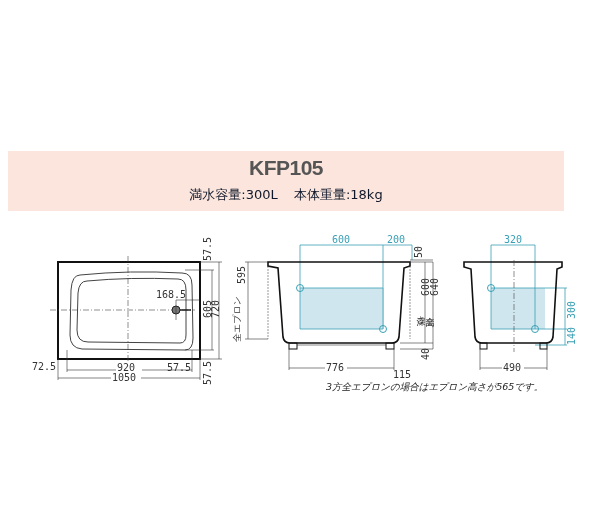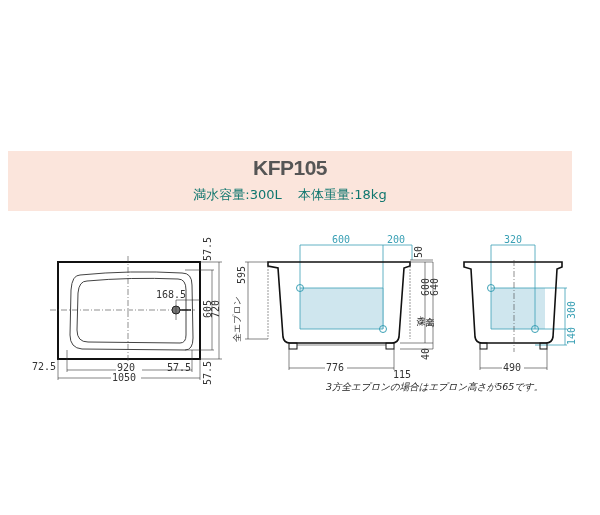--- a/index.html
+++ b/index.html
@@ -1,19 +1,19 @@
 <!DOCTYPE html>
 <html><head>
 <meta charset="utf-8">
 <style>
   html, body { margin:0; padding:0; }
   body { width:600px; height:515px; background:#ffffff; position:relative; overflow:hidden; font-family:"DejaVu Sans", sans-serif; }
-  .header-band { position:absolute; left:8px; top:151px; width:556px; height:60px; background:#fbe5dc;padding-left:8px; }
+  .header-band { position:absolute; left:8px; top:151px; width:556px; height:60px; background:#fbe5dc; }
   .model-title { position:absolute; left:0; top:5px; width:100%; text-align:center; font-family:"Liberation Sans", sans-serif; font-weight:bold; font-size:21px; color:#555555; letter-spacing:-0.5px; }
-  .specs-line { position:absolute; left:0; top:35px; width:100%; text-align:center; font-family:"DejaVu Sans", sans-serif; font-size:13px; color:#0f766e; }
+  .specs-line { position:absolute; left:0; top:35px; width:100%; text-align:center; font-family:"DejaVu Sans", sans-serif; font-size:13px; color:#0f172a; }
   .specs-line span { margin:0 6px; }
   svg.drawing { position:absolute; left:0; top:0; }
   .dim { font-family:"DejaVu Sans Mono", monospace; font-size:10px; fill:#333; }
   .dimc { font-family:"DejaVu Sans Mono", monospace; font-size:10px; fill:#3aa0b5; }
   .jp { font-family:"DejaVu Sans", sans-serif; font-size:9px; fill:#333; }
   .note { position:absolute; left:326px; top:381px; font-family:"DejaVu Sans", sans-serif; font-size:9.5px; color:#222;font-style:italic; }
 </style>
 </head>
 <body>
 

